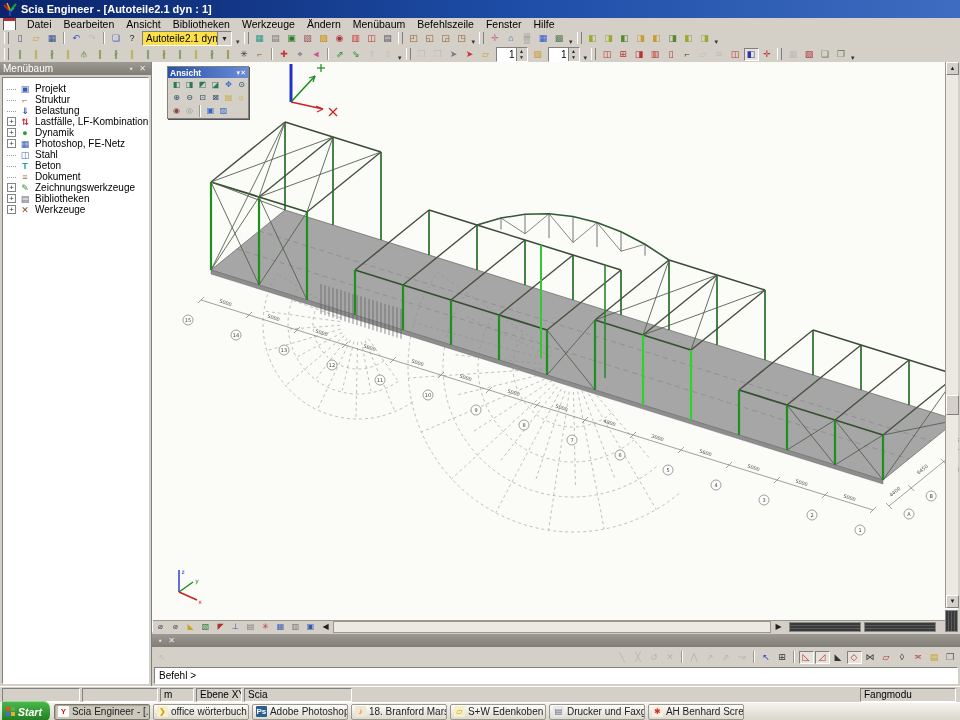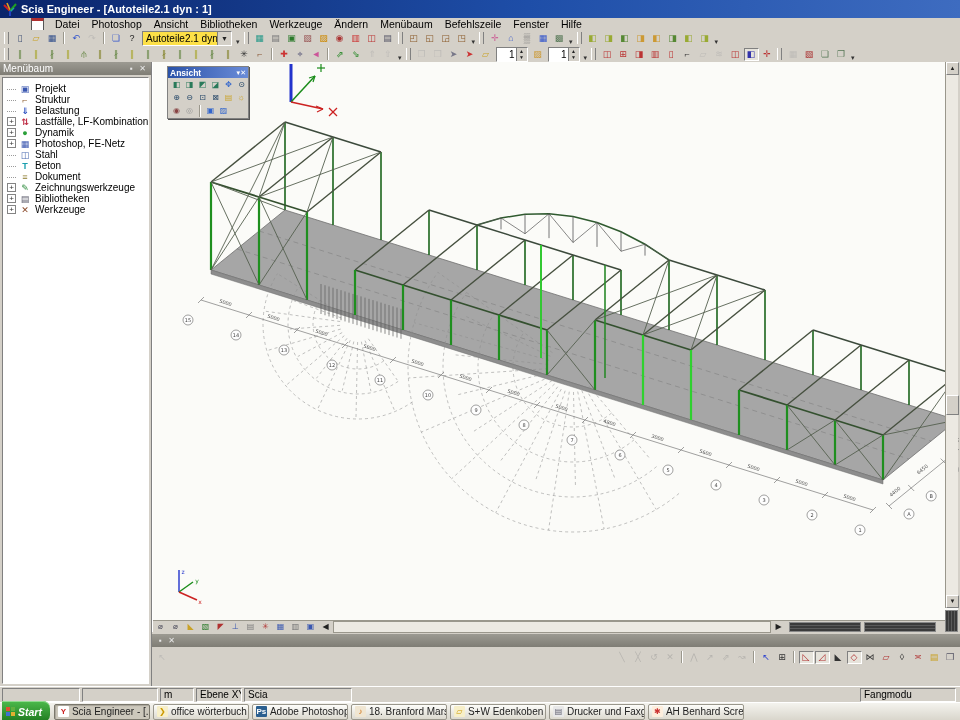--- a/index.html
+++ b/index.html
@@ -8,21 +8,21 @@
        background:#d4d0c8;-webkit-font-smoothing:none;}
   .abs{position:absolute;}
   
   .titlebar{left:0;top:0;width:960px;height:18px;
     background:linear-gradient(90deg,#0a246a,#1e4ea8 55%,#3e6cc0);
     display:flex;align-items:center;color:#fff;font-weight:bold;font-size:11px;}
   .titlebar .logo{width:14px;height:14px;margin:0 4px 0 3px;flex:none;}
   
   .menubar{left:0;top:18px;width:776px;height:12px;background:#d4d0c8;
     display:flex;align-items:center;font-size:10.5px;color:#000;
-    border-bottom:1px solid #e8e6e0;padding-left:28px;}
+    border-bottom:1px solid #e8e6e0;}
   .mdi-icon{width:11px;height:9px;margin:0 5px 0 3px;background:#fff;
     border:1px solid #555;border-top:3px solid #b03030;flex:none;}
   .mitem{padding:0 6px;cursor:default;}
   
   .tbrow{left:0;width:960px;height:16px;background:#d4d0c8;display:flex;align-items:center;padding-left:2px;box-sizing:border-box;}
   .tbA{top:30px;} .tbB{top:46px;}
   .grip{width:3px;height:12px;border-left:1px solid #fff;border-right:1px solid #808080;margin:0 3px 0 2px;flex:none;}
   .tgrp{display:flex;align-items:center;flex:none;}
   .tbtn{display:inline-block;width:15px;height:13px;line-height:13px;text-align:center;
     font-size:9px;color:#333;margin:0 0.5px;cursor:default;flex:none;overflow:hidden;}
@@ -120,21 +120,21 @@
     <line x1="11" y1="6" x2="7" y2="10" stroke="#20a0a0" stroke-width="1.4"></line>
     <line x1="7" y1="9" x2="7" y2="14" stroke="#2040c0" stroke-width="2"></line>
   </svg>
   <span>Scia Engineer - [Autoteile2.1 dyn : 1]</span>
 </div>
 
 <div class="abs menubar">
   <span class="mdi-icon"></span>
   <span style="display:flex">
       <span class="mitem">Datei</span>
-      <span class="mitem">Photoshop</span>
+      <span class="mitem">Bearbeiten</span>
       <span class="mitem">Ansicht</span>
       <span class="mitem">Bibliotheken</span>
       <span class="mitem">Werkzeuge</span>
       <span class="mitem">Ändern</span>
       <span class="mitem">Menübaum</span>
       <span class="mitem">Befehlszeile</span>
       <span class="mitem">Fenster</span>
       <span class="mitem">Hilfe</span>
     </span>
 </div>
@@ -715,20 +715,23 @@
         <span class="tbtn" style="color: rgb(51, 51, 51);">◣</span>
         <span class="tbtn pressed" style="color: rgb(176, 48, 48);">◇</span>
         <span class="tbtn" style="color: rgb(51, 51, 51);">⋈</span>
         <span class="tbtn" style="color: rgb(176, 48, 48);">▱</span>
         <span class="tbtn" style="color: rgb(51, 51, 51);">◊</span>
         <span class="tbtn" style="color: rgb(176, 48, 48);">≍</span>
         <span class="tbtn" style="color: rgb(201, 162, 39);">▤</span>
         <span class="tbtn" style="color: rgb(85, 85, 102);">❒</span>
       </span>
   </div>
+  <div class="cmdinput">
+    <span>Befehl &gt;</span>
+  </div>
 </div>
 
 <div class="abs statusbar">
     <span class="scell" style="width: 70px;"></span>
     <span class="scell" style="width: 68px;"></span>
     <span class="scell" style="width: 26px;">m</span>
     <span class="scell" style="width: 38px;">Ebene XY</span>
     <span class="scell" style="width: 100px;">Scia</span>
     <span class="scell flex"></span>
     <span class="scell" style="width: 88px;">Fangmodu</span>

